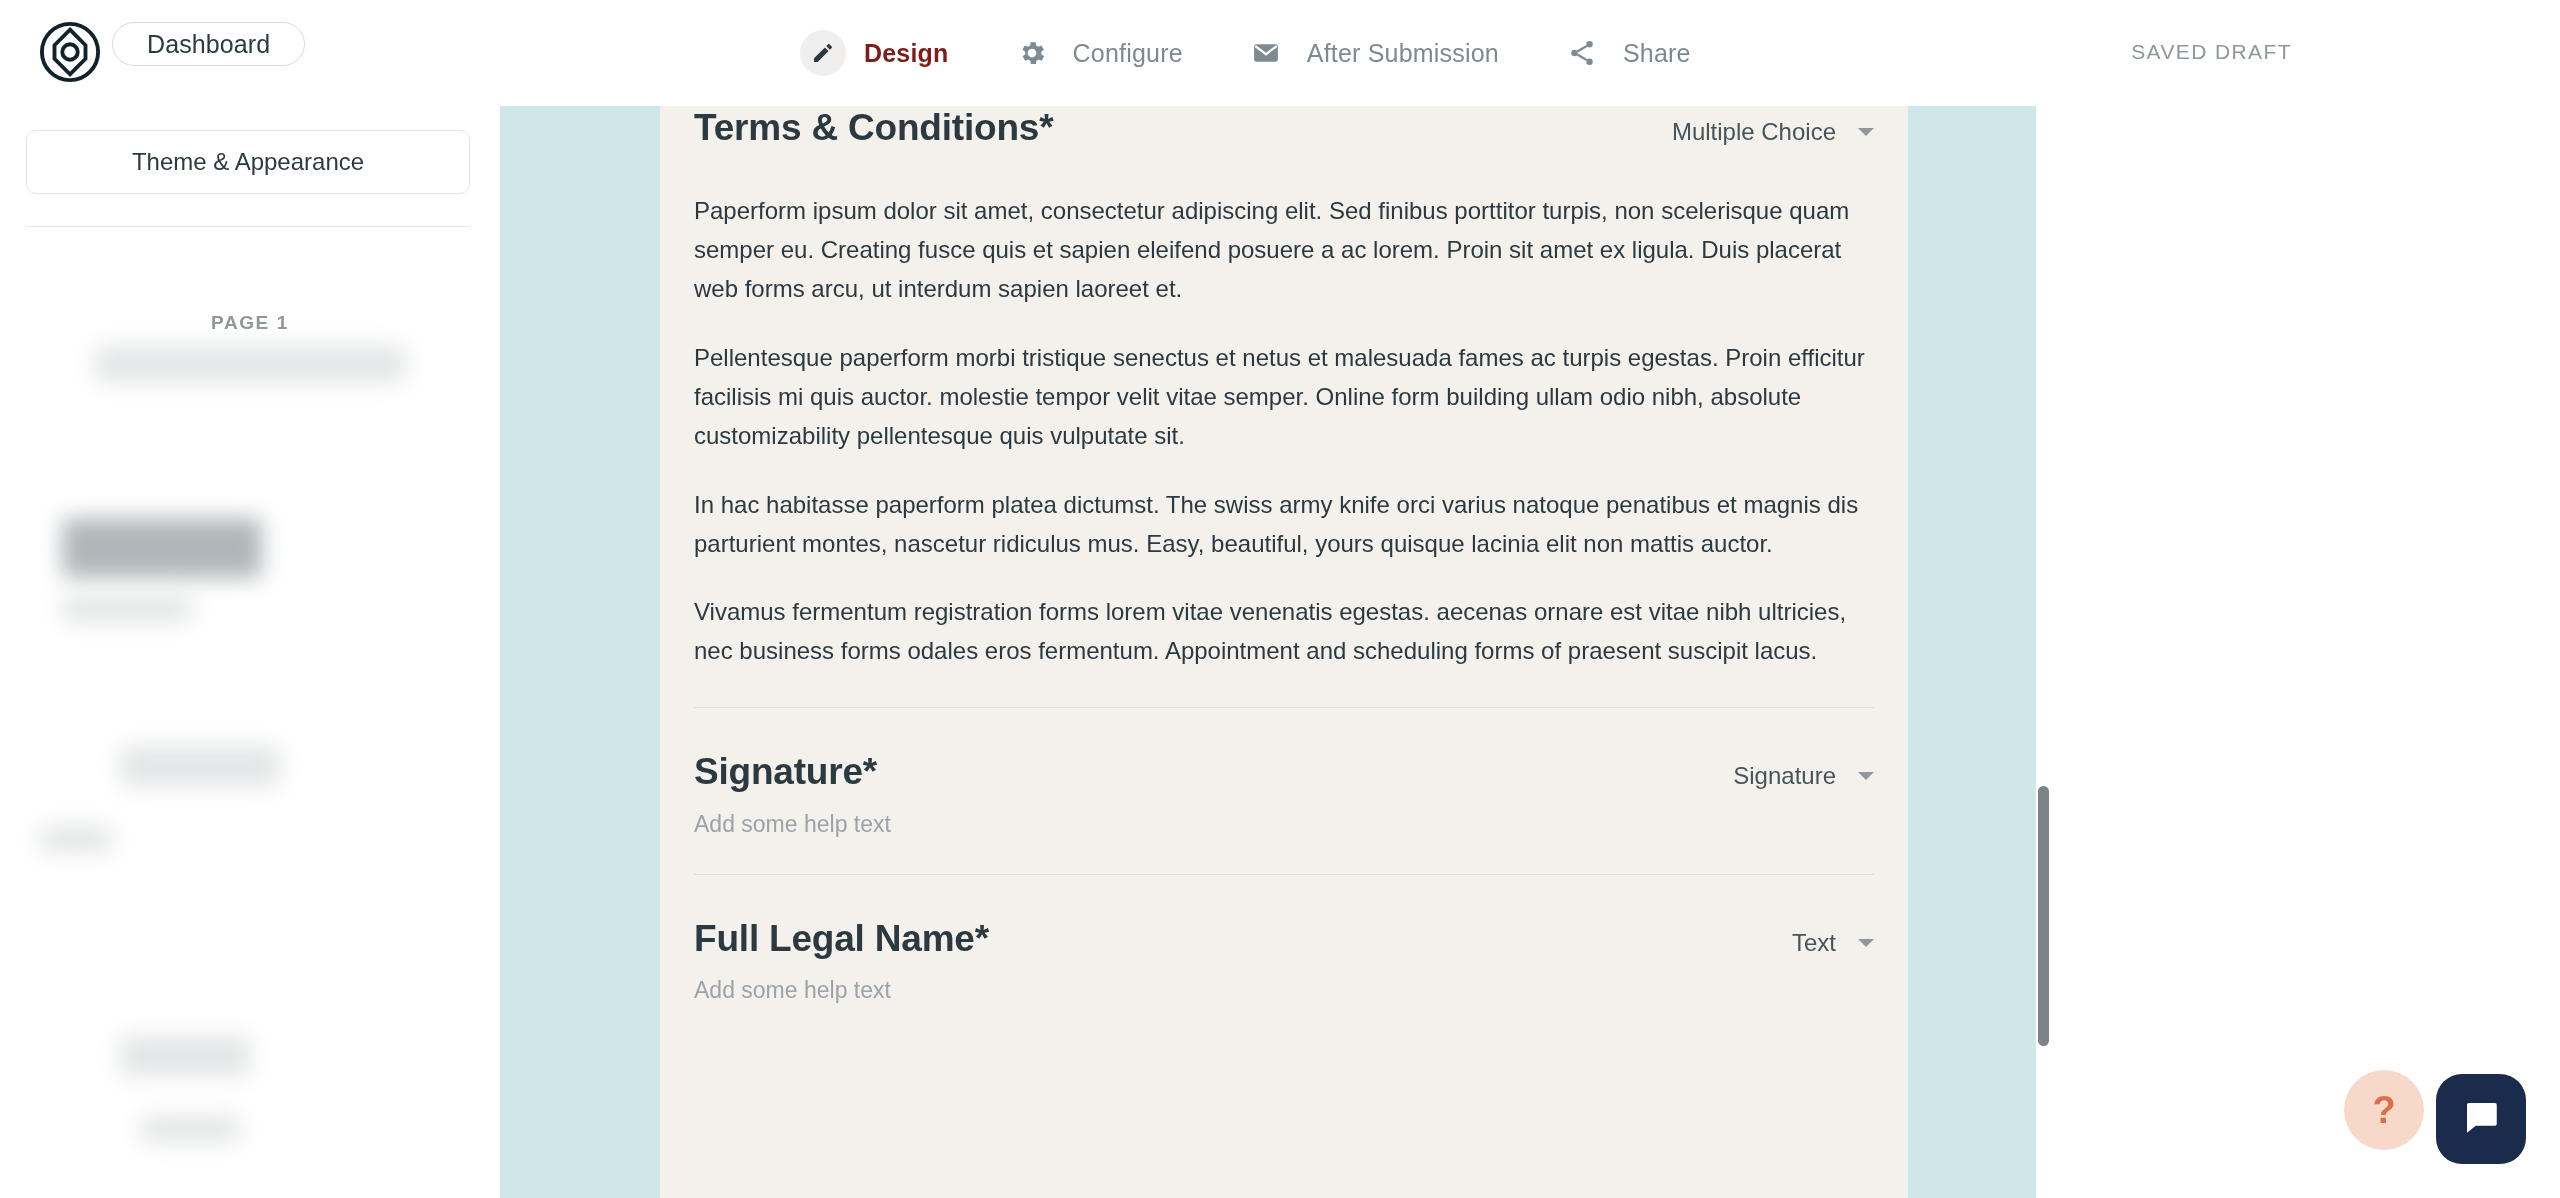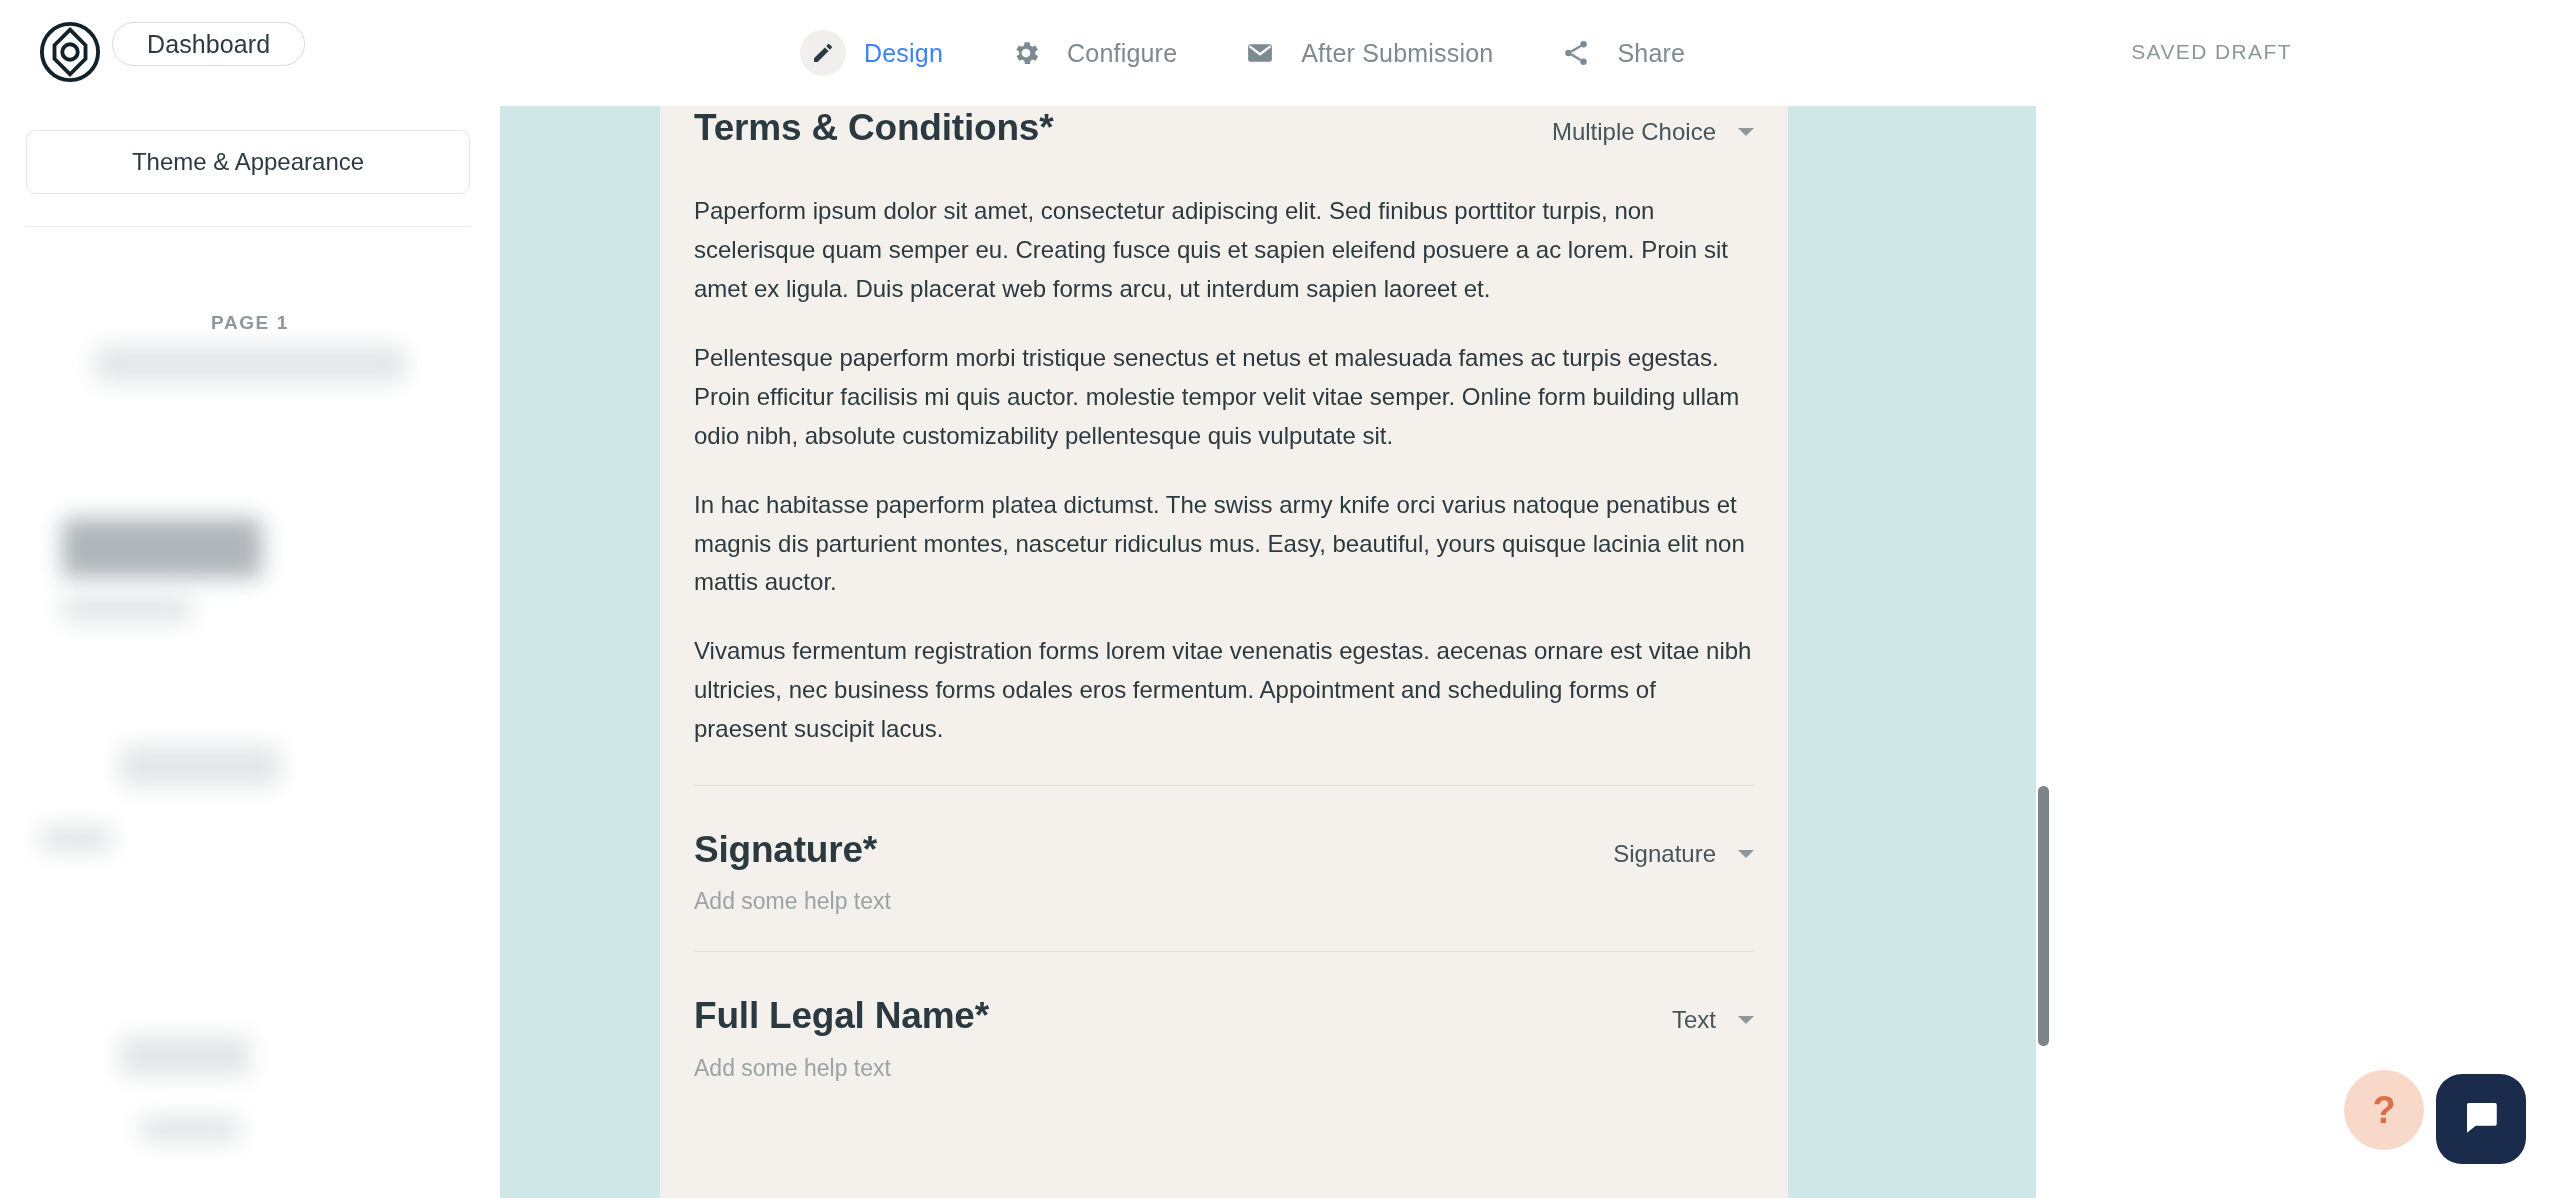--- a/index.html
+++ b/index.html
@@ -63,22 +63,22 @@
     gap: 18px;
     height: 106px;
     cursor: pointer;
   }
   .nav-tab .nav-label {
     font-size: 25px;
     color: #7d8a91;
     letter-spacing: 0.2px;
   }
   .nav-tab.active .nav-label {
-    color: #3b82f6;
-    font-weight: 400;
+    color: #7f1d1d;
+    font-weight: 700;
   }
   .nav-icon {
     width: 46px; height: 46px;
     display: flex; align-items: center; justify-content: center;
   }
   .nav-icon.circle {
     border-radius: 50%;
     background: #f0efed;
   }
 
@@ -181,21 +181,21 @@
     position: absolute;
     top: 106px; left: 500px;
     width: 1536px;
     height: 1092px;
     background: #cfe7e6;
     overflow: hidden;
   }
   .form-card {
     position: absolute;
     left: 160px; top: 0;
-    width: 1128px;
+    width: 1248px;
     min-height: 1092px;
     background: #f4f1ec;
   }
   .field-block {
     position: relative;
     padding: 0 34px;
   }
   .field-inner {
     border-bottom: 1px solid #e3ded4;
     padding: 0 0 36px 0;

